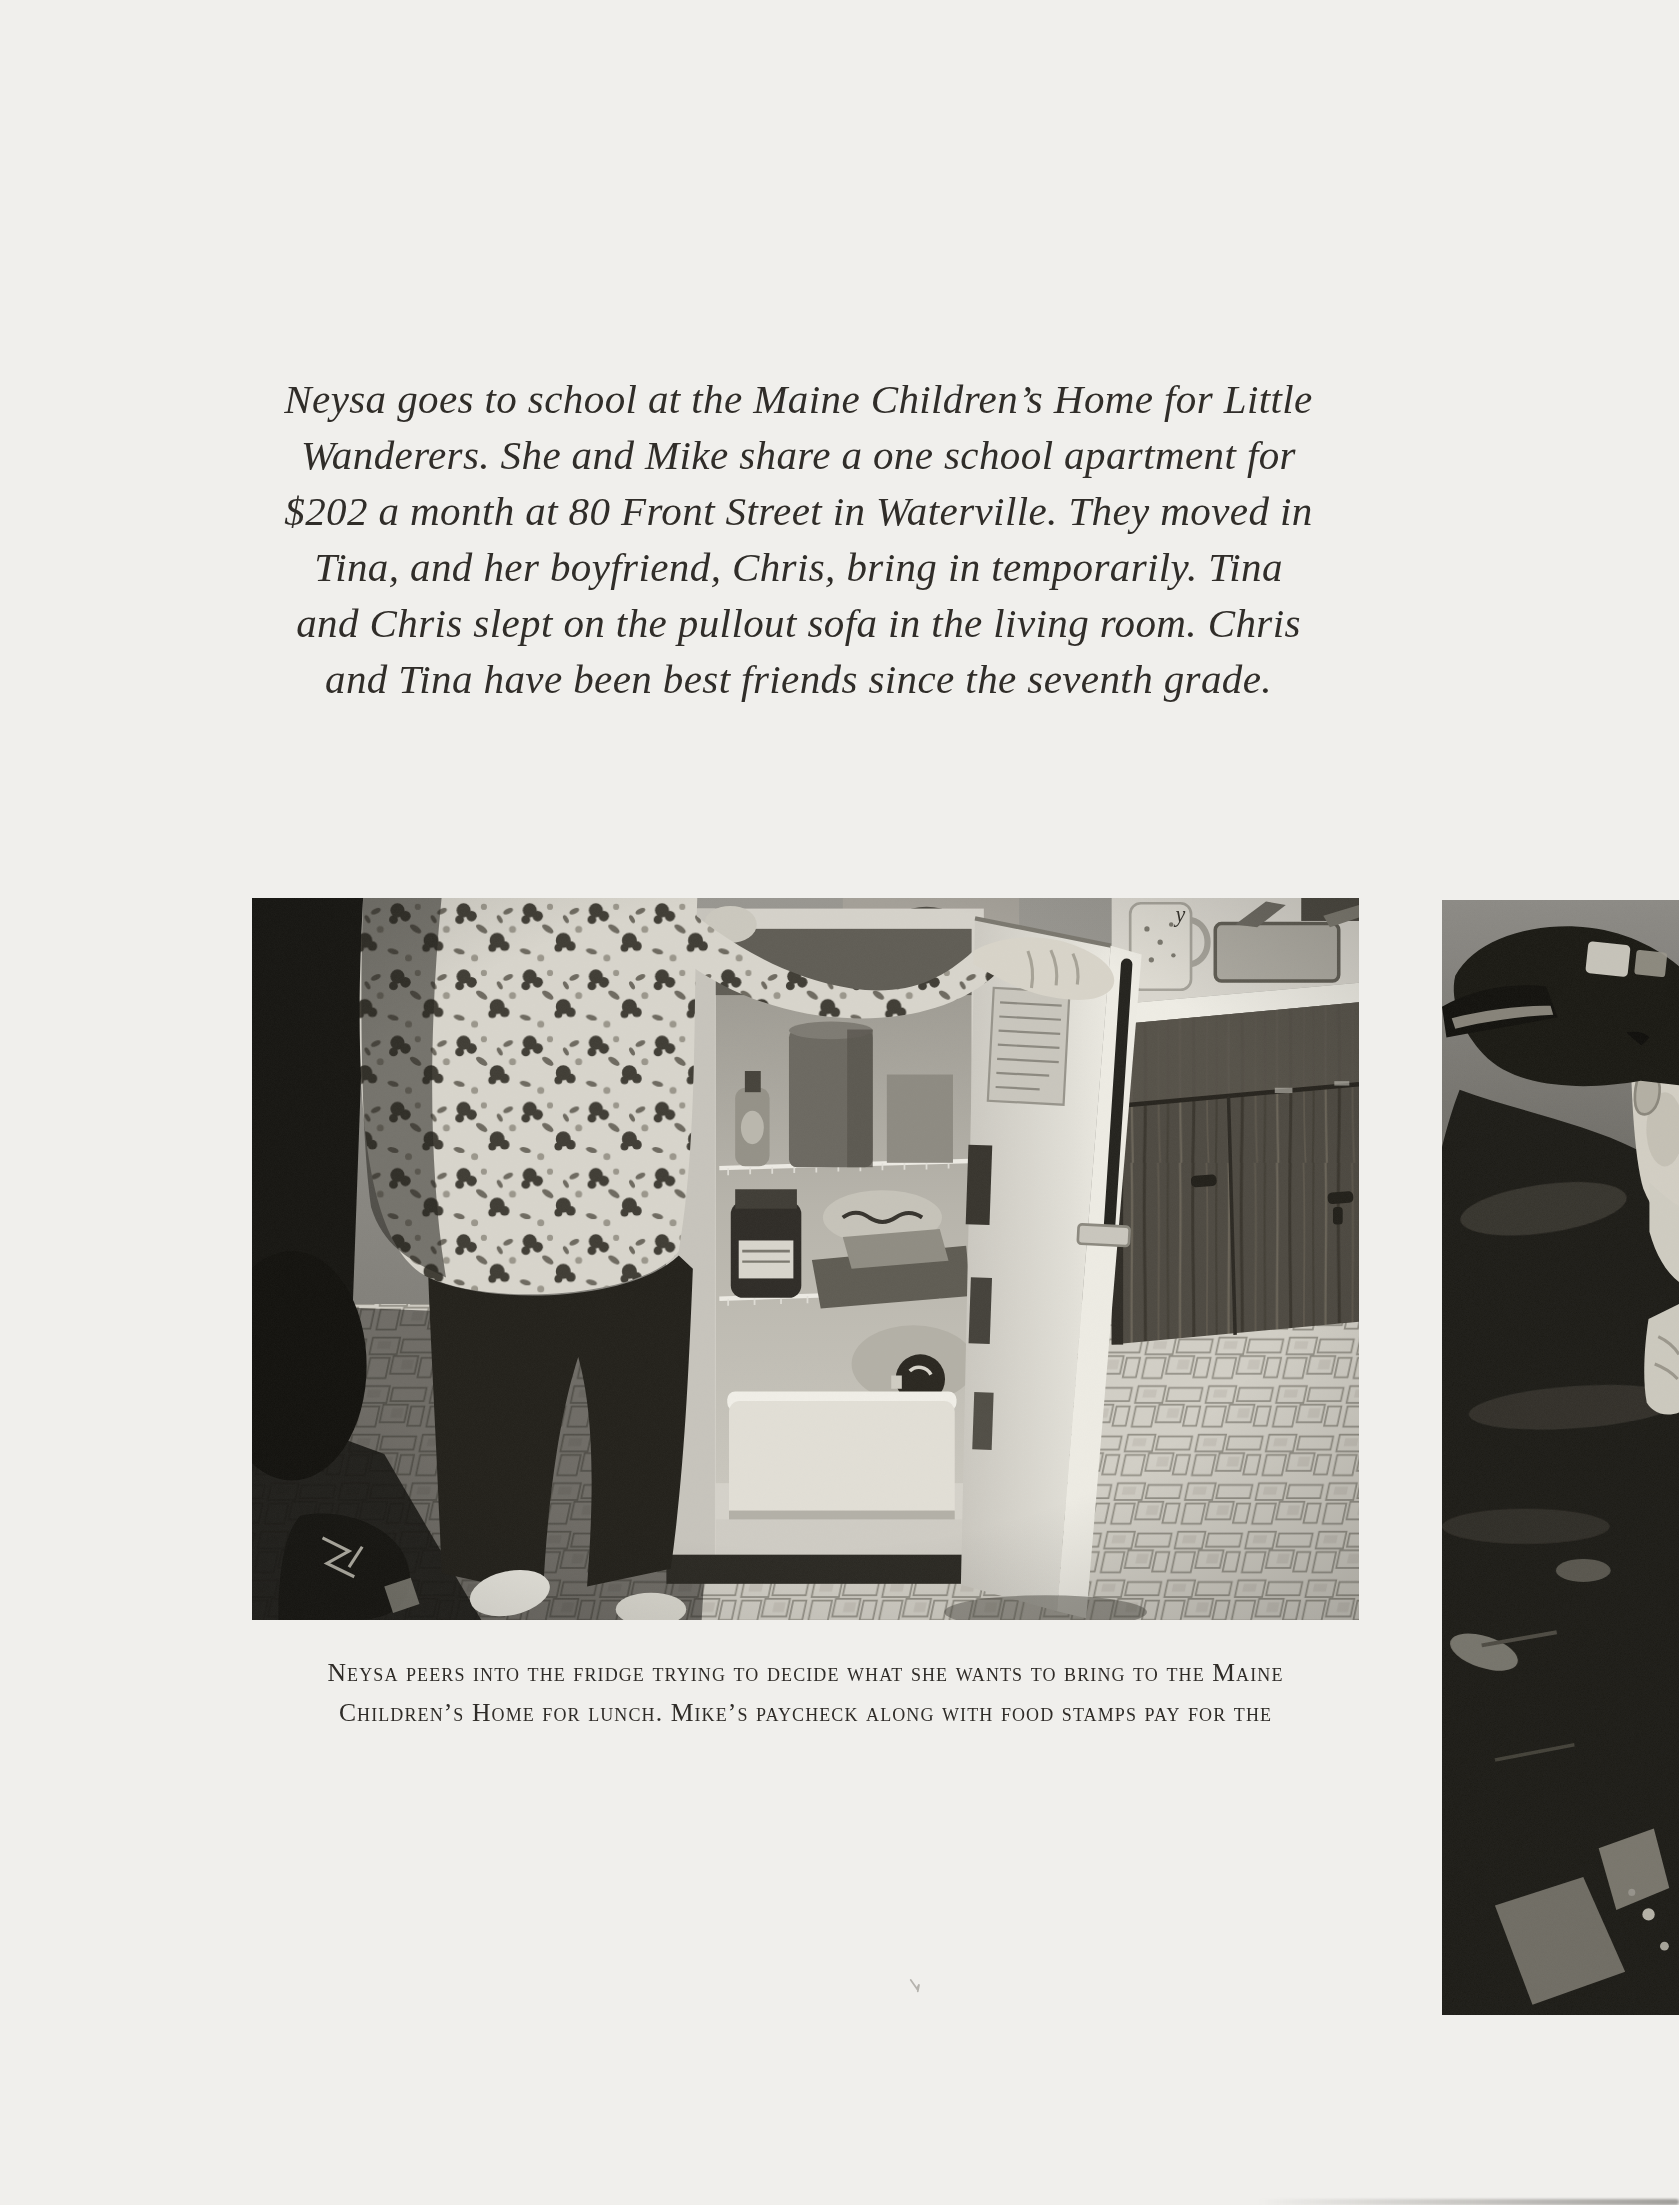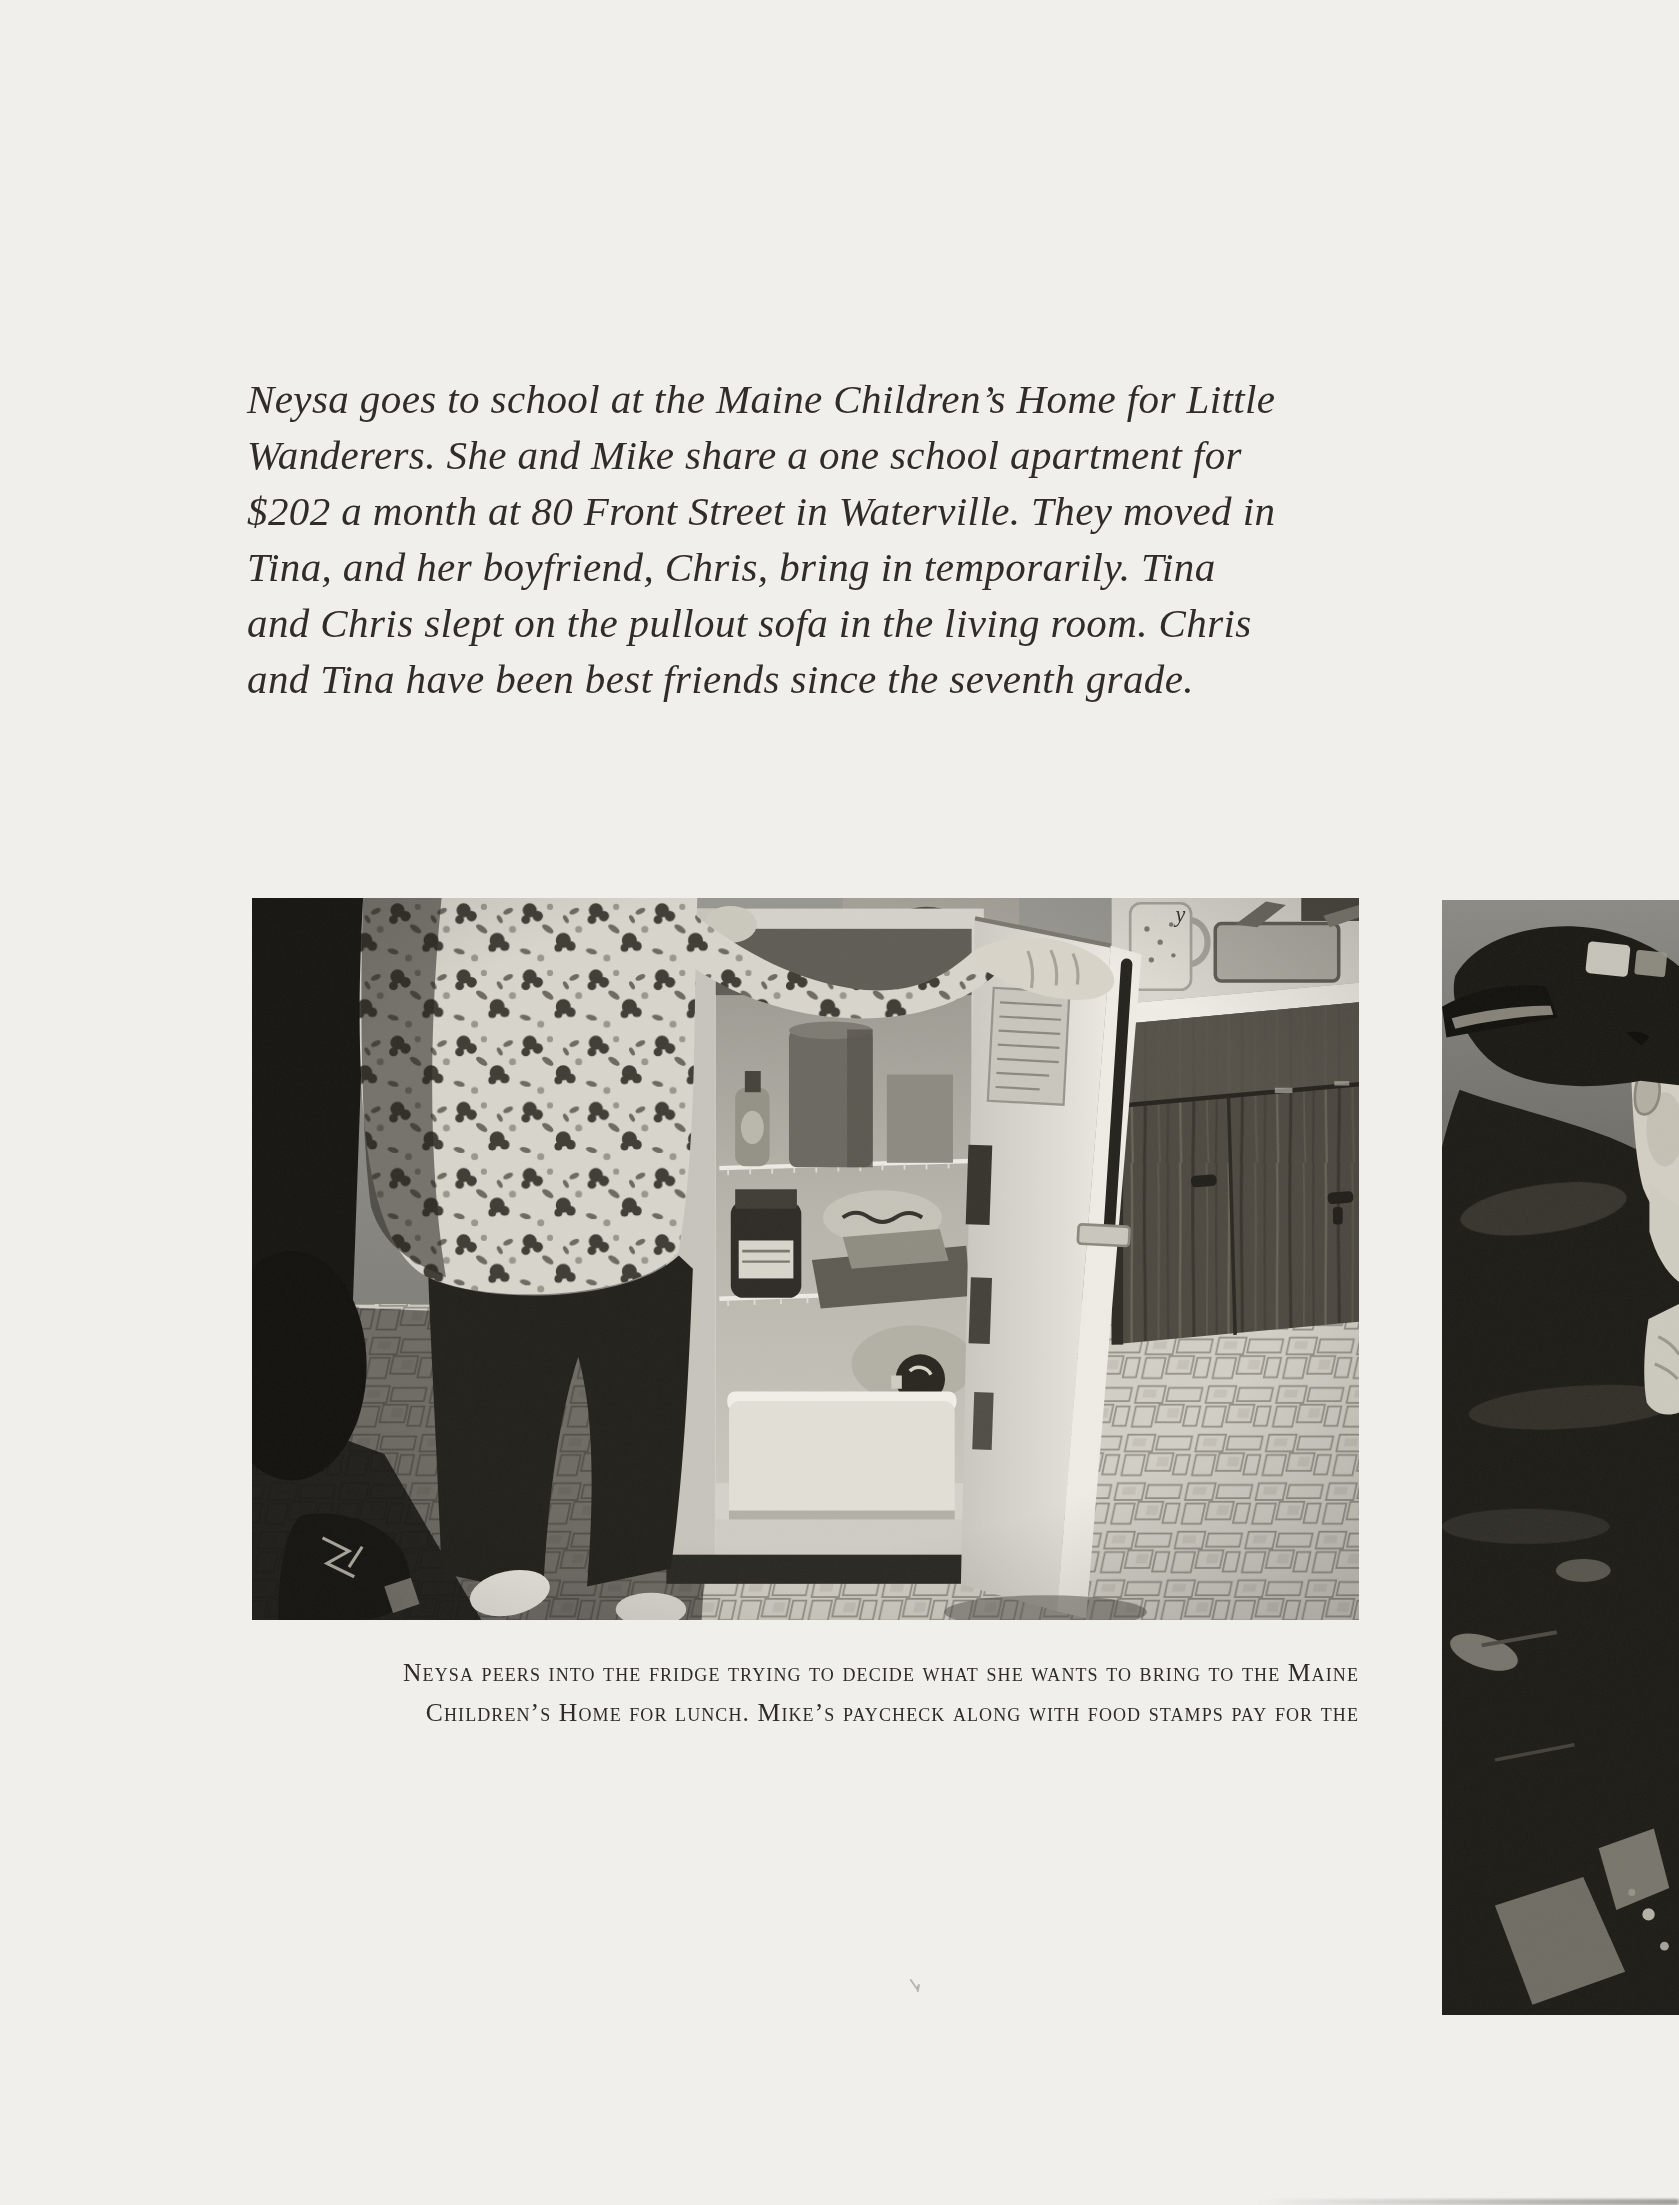--- a/index.html
+++ b/index.html
@@ -7,21 +7,21 @@
     width:1679px;height:2205px;
     background:#f0efec;
     font-family:"Liberation Serif","DejaVu Serif",serif;
     overflow:hidden;
   }
   #page{position:relative;width:1679px;height:2205px;background:#f0efec;}
 
   
   .intro{
     position:absolute;left:247px;top:371px;width:1103px;
-    text-align:left;
+    text-align:center;
     font-style:italic;
     font-size:41px;line-height:56px;
     letter-spacing:0.4px;
     color:#302d29;
     font-family:Liberation Serif, serif;
   }
   .intro .line{display:block;white-space:nowrap;}
 
   
   .photo-main{
@@ -32,21 +32,21 @@
 
   
   .caption{
     position:absolute;left:252px;top:1653px;width:1107px;
     text-align:center;
     font-variant:small-caps;
     font-size:25.6px;line-height:40px;
     letter-spacing:1.1px;
     color:#2f2c28;
   }
-  .caption .line{display:block;white-space:nowrap;text-align:right;}
+  .caption .line{display:block;white-space:nowrap;}
 
   
   .photo-side{
     position:absolute;left:1442px;top:900px;width:237px;height:1115px;
     overflow:hidden;background:#6e6c66;
   }
   .photo-side svg{display:block;width:100%;height:100%;}
 
   
   .scan-speck{

